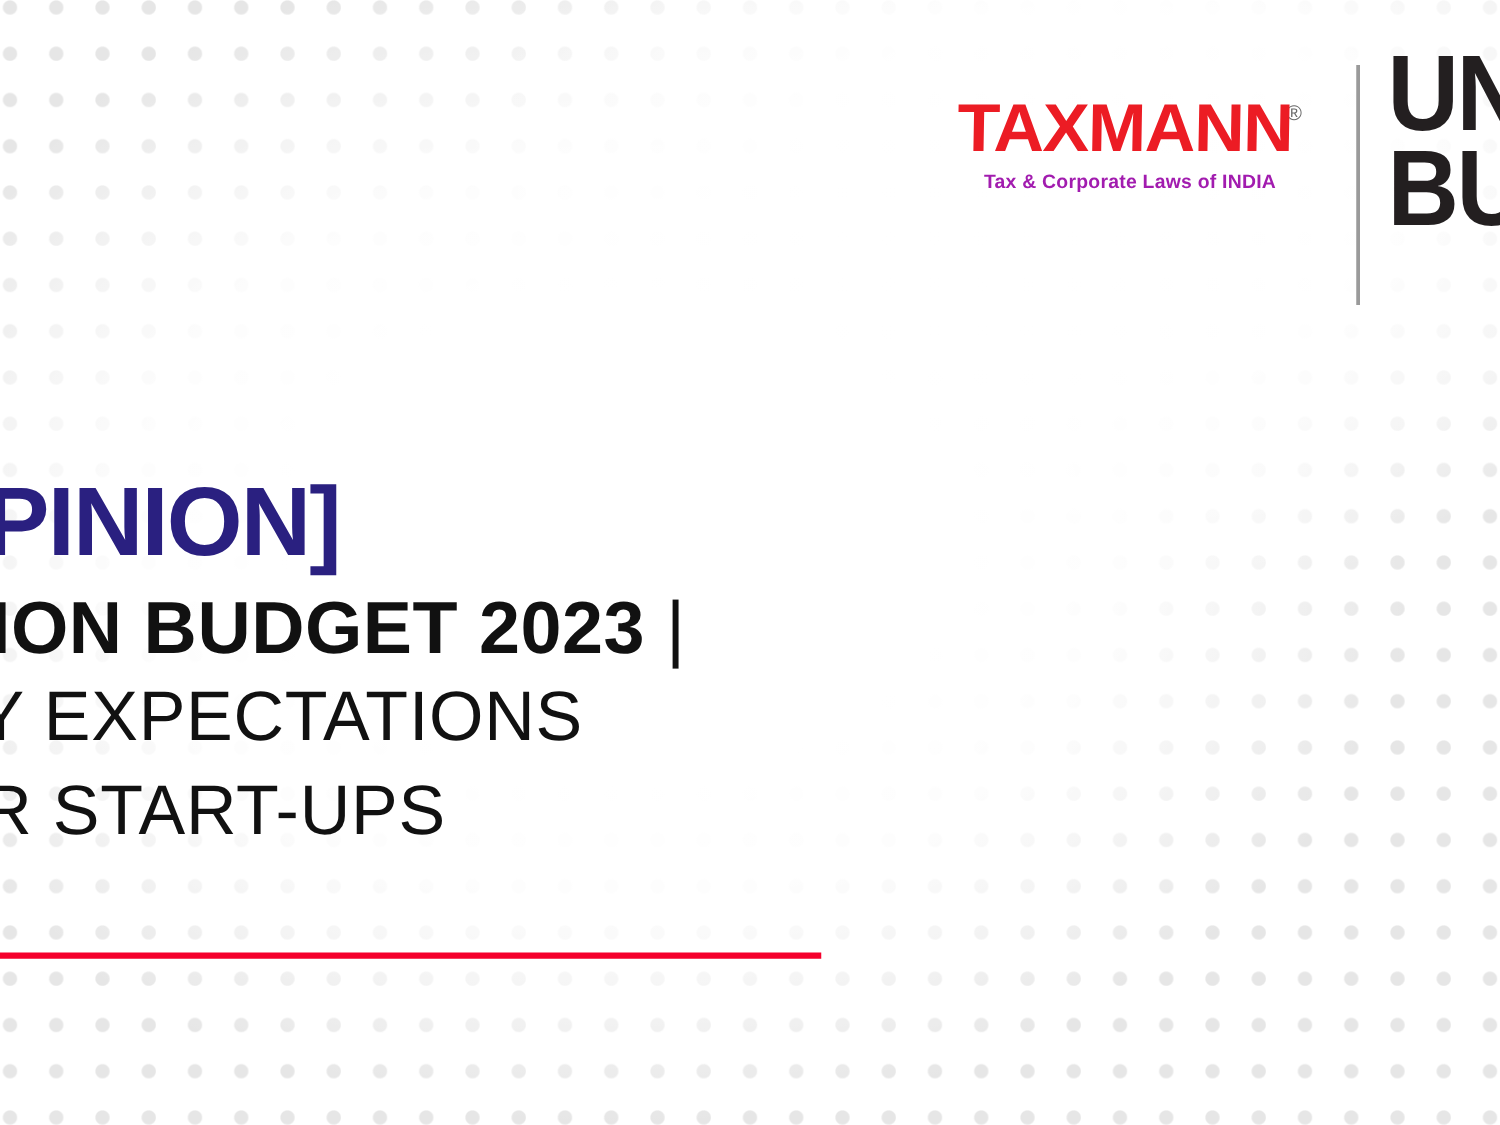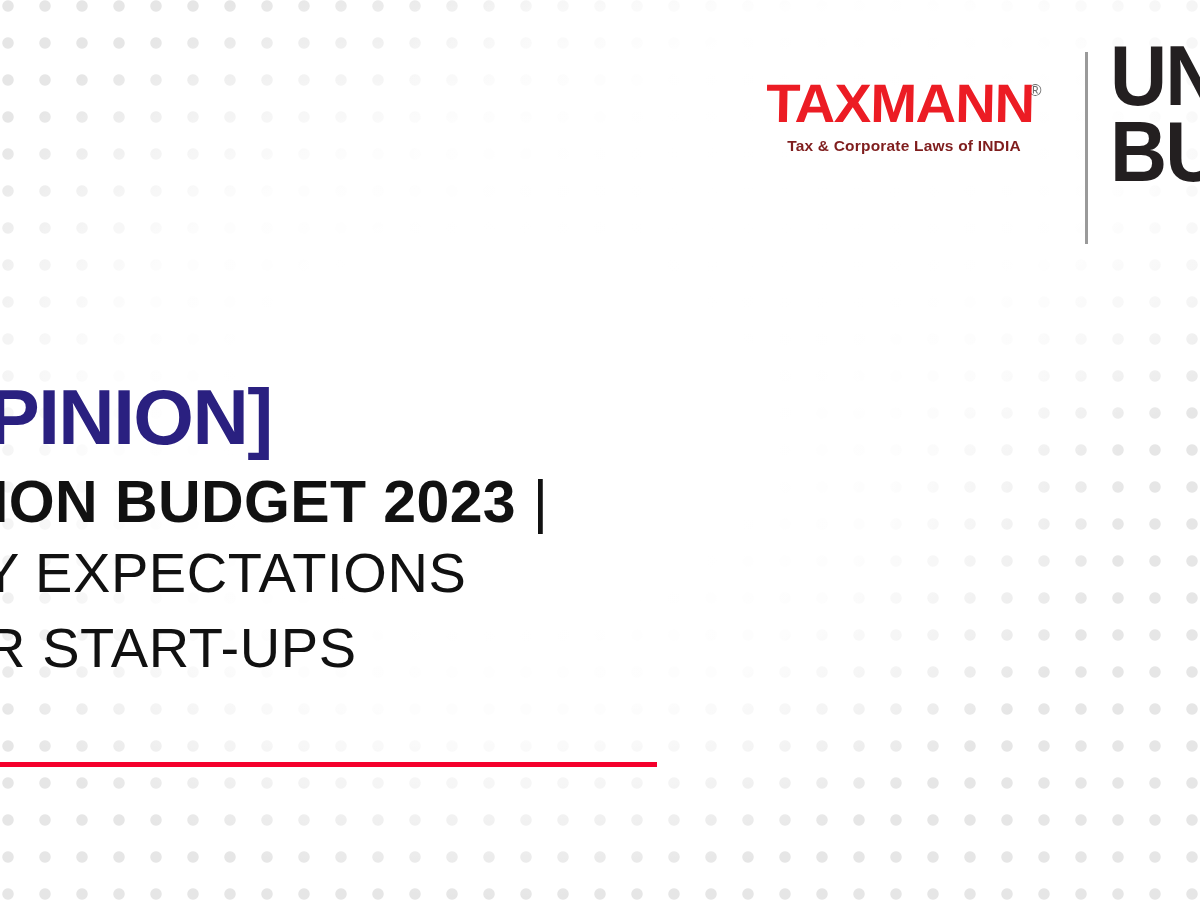--- a/index.html
+++ b/index.html
@@ -92,21 +92,21 @@
     margin-top: 4px;
     font-family: "Liberation Sans", sans-serif;
   }
 
   #taxmann-tagline {
     margin-top: 8px;
     font-family: "Liberation Sans", sans-serif;
     font-weight: 700;
     font-size: 15.5px;
     letter-spacing: 0.2px;
-    color: #7f1d1d;
+    color: #a21caf;
     white-space: nowrap;
     text-align: center;
   }
 
   #brand-divider {
     position: absolute;
     left: 1085px;
     top: 52px;
     width: 3px;
     height: 192px;

